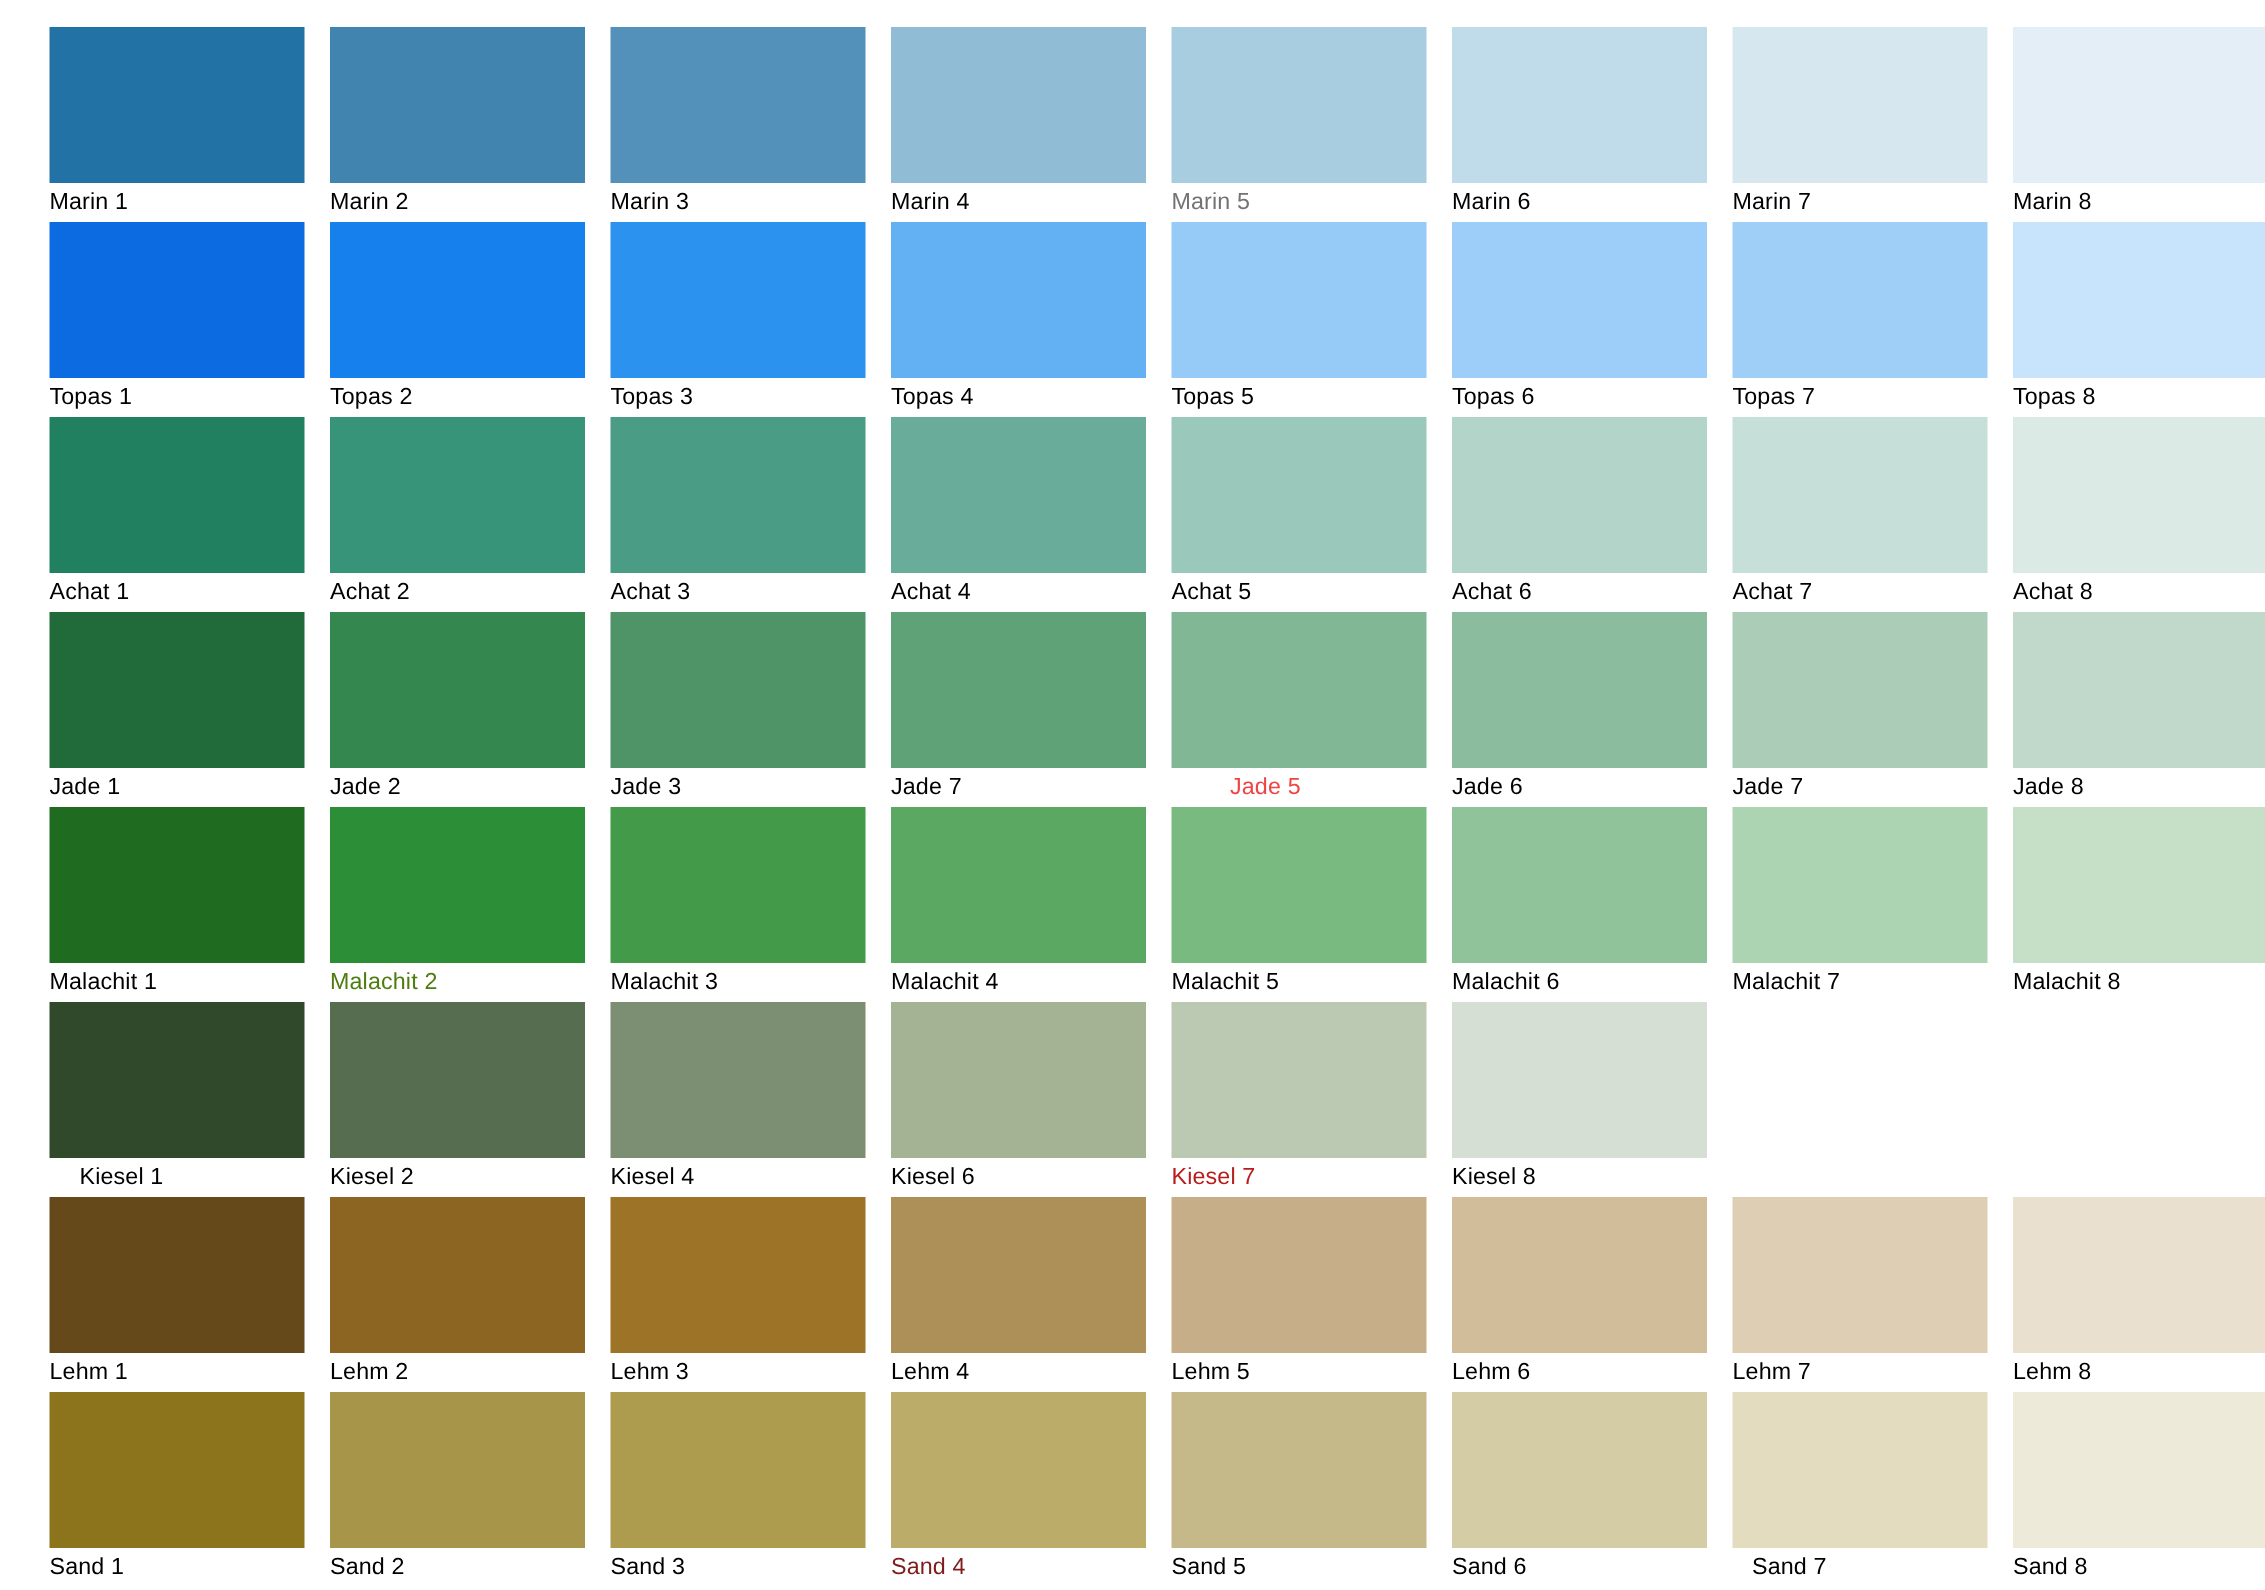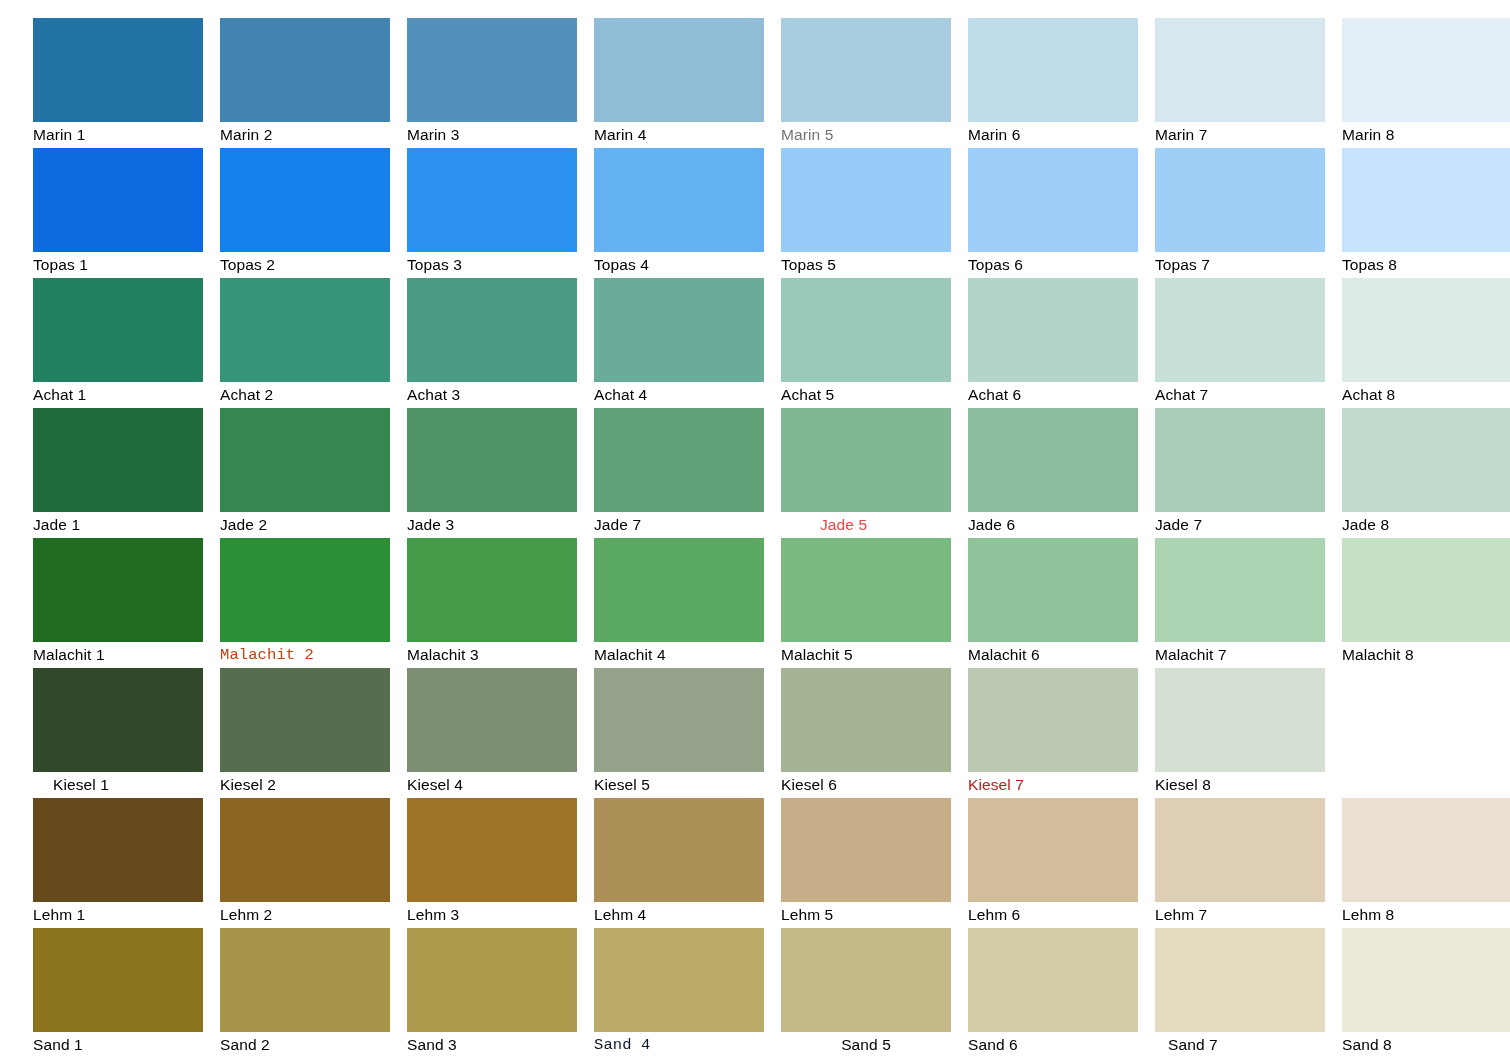--- a/index.html
+++ b/index.html
@@ -192,21 +192,21 @@
         <div class="swatch-label" style="color: rgb(0, 0, 0);">Jade 8</div>
       </div>
     </div>
     <div class="palette-row">
       <div class="swatch-cell">
         <div class="swatch-chip" style="background-color: rgb(31, 107, 32);"></div>
         <div class="swatch-label" style="color: rgb(0, 0, 0);">Malachit 1</div>
       </div>
       <div class="swatch-cell">
         <div class="swatch-chip" style="background-color: rgb(44, 142, 54);"></div>
-        <div class="swatch-label" style="color: #c2410c; font-family: Liberation Mono, monospace;">Malachit 2</div>
+        <div class="swatch-label" style="color: #4d7c0f;">Malachit 2</div>
       </div>
       <div class="swatch-cell">
         <div class="swatch-chip" style="background-color: rgb(67, 154, 73);"></div>
         <div class="swatch-label" style="color: rgb(0, 0, 0);">Malachit 3</div>
       </div>
       <div class="swatch-cell">
         <div class="swatch-chip" style="background-color: rgb(91, 168, 98);"></div>
         <div class="swatch-label" style="color: rgb(0, 0, 0);">Malachit 4</div>
       </div>
       <div class="swatch-cell">
@@ -233,24 +233,20 @@
       </div>
       <div class="swatch-cell">
         <div class="swatch-chip" style="background-color: rgb(86, 109, 80);"></div>
         <div class="swatch-label" style="color: rgb(0, 0, 0);">Kiesel 2</div>
       </div>
       <div class="swatch-cell">
         <div class="swatch-chip" style="background-color: rgb(125, 143, 115);"></div>
         <div class="swatch-label" style="color: rgb(0, 0, 0);">Kiesel 4</div>
       </div>
       <div class="swatch-cell">
-        <div class="swatch-chip" style="background-color: rgb(147, 162, 136);"></div>
-        <div class="swatch-label" style="color: rgb(0, 0, 0);">Kiesel 5</div>
-      </div>
-      <div class="swatch-cell">
         <div class="swatch-chip" style="background-color: rgb(163, 179, 147);"></div>
         <div class="swatch-label" style="color: rgb(0, 0, 0);">Kiesel 6</div>
       </div>
       <div class="swatch-cell">
         <div class="swatch-chip" style="background-color: rgb(187, 200, 178);"></div>
         <div class="swatch-label" style="color: #b91c1c;">Kiesel 7</div>
       </div>
       <div class="swatch-cell">
         <div class="swatch-chip" style="background-color: rgb(214, 223, 211);"></div>
         <div class="swatch-label" style="color: rgb(0, 0, 0);">Kiesel 8</div>
@@ -298,25 +294,25 @@
       <div class="swatch-cell">
         <div class="swatch-chip" style="background-color: rgb(167, 150, 73);"></div>
         <div class="swatch-label" style="color: rgb(0, 0, 0);">Sand 2</div>
       </div>
       <div class="swatch-cell">
         <div class="swatch-chip" style="background-color: rgb(174, 156, 78);"></div>
         <div class="swatch-label" style="color: rgb(0, 0, 0);">Sand 3</div>
       </div>
       <div class="swatch-cell">
         <div class="swatch-chip" style="background-color: rgb(187, 172, 106);"></div>
-        <div class="swatch-label" style="color: #0f172a; font-family: Liberation Mono, monospace;">Sand 4</div>
+        <div class="swatch-label" style="color: #7f1d1d;">Sand 4</div>
       </div>
       <div class="swatch-cell">
         <div class="swatch-chip" style="background-color: rgb(197, 185, 138);"></div>
-        <div class="swatch-label" style="color: rgb(0, 0, 0); text-align: center;">Sand 5</div>
+        <div class="swatch-label" style="color: rgb(0, 0, 0);">Sand 5</div>
       </div>
       <div class="swatch-cell">
         <div class="swatch-chip" style="background-color: rgb(212, 204, 165);"></div>
         <div class="swatch-label" style="color: rgb(0, 0, 0);">Sand 6</div>
       </div>
       <div class="swatch-cell">
         <div class="swatch-chip" style="background-color: rgb(228, 220, 190);"></div>
         <div class="swatch-label" style="color: rgb(0, 0, 0); margin-left: 13px;">Sand 7</div>
       </div>
       <div class="swatch-cell">

